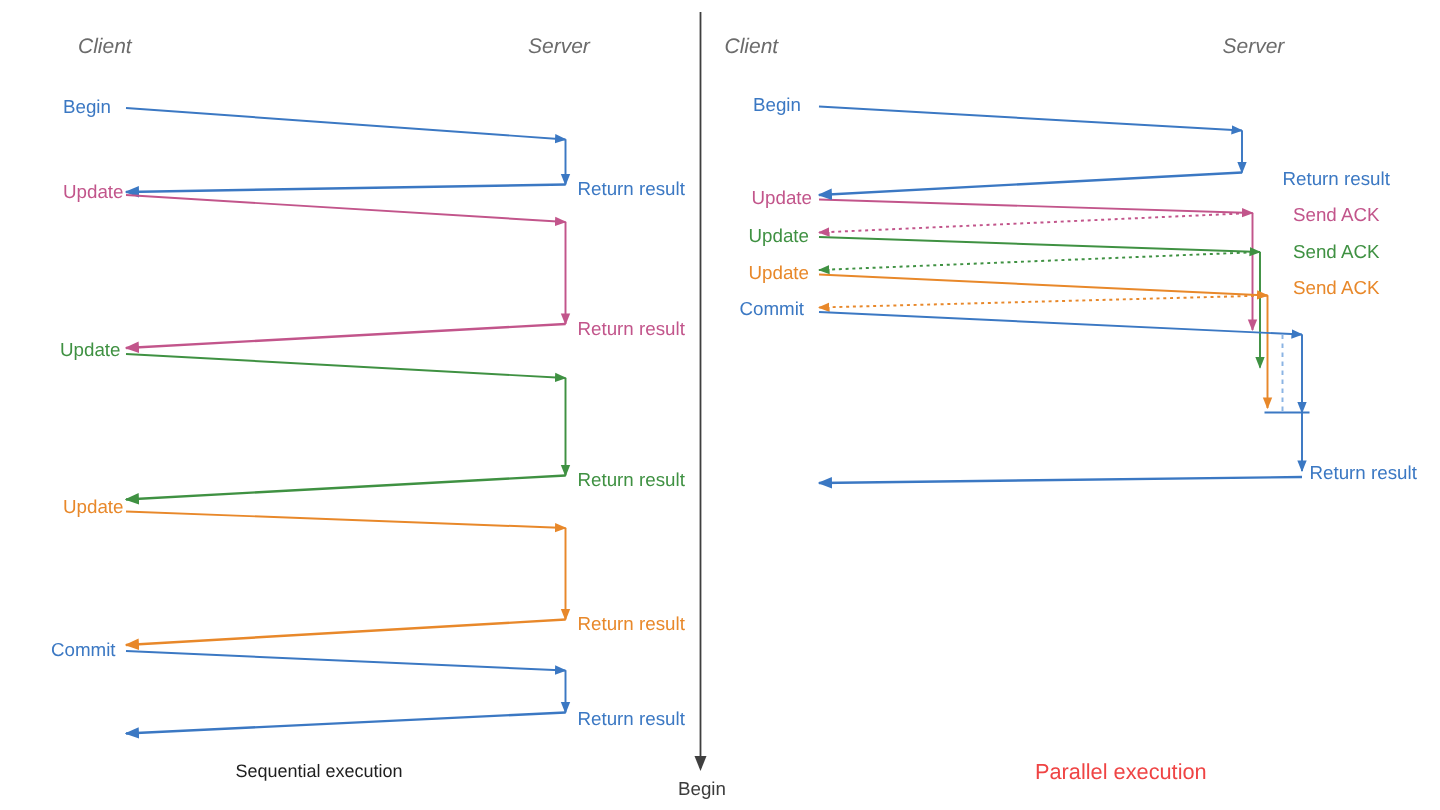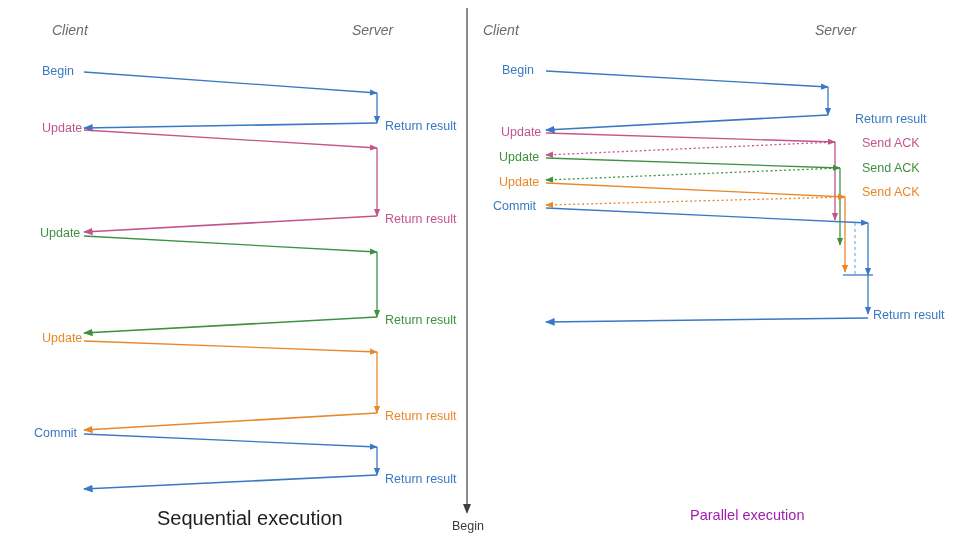--- a/index.html
+++ b/index.html
@@ -109,17 +109,17 @@
       <div style="position: absolute; white-space: nowrap; left: 498px; top: 63px; font-size: 12.5px; color: rgb(59, 120, 195);">Begin</div>
       <div style="position: absolute; white-space: nowrap; left: 497px; top: 125px; font-size: 12.5px; color: rgb(194, 85, 139);">Update</div>
       <div style="position: absolute; white-space: nowrap; left: 495px; top: 150px; font-size: 12.5px; color: rgb(63, 145, 66);">Update</div>
       <div style="position: absolute; white-space: nowrap; left: 495px; top: 175px; font-size: 12.5px; color: rgb(232, 136, 42);">Update</div>
       <div style="position: absolute; white-space: nowrap; left: 489px; top: 199px; font-size: 12.5px; color: rgb(59, 120, 195);">Commit</div>
       <div style="position: absolute; white-space: nowrap; left: 851px; top: 112px; font-size: 12.5px; color: rgb(59, 120, 195);">Return result</div>
       <div style="position: absolute; white-space: nowrap; left: 858px; top: 136px; font-size: 12.5px; color: rgb(194, 85, 139);">Send ACK</div>
       <div style="position: absolute; white-space: nowrap; left: 858px; top: 161px; font-size: 12.5px; color: rgb(63, 145, 66);">Send ACK</div>
       <div style="position: absolute; white-space: nowrap; left: 858px; top: 185px; font-size: 12.5px; color: rgb(232, 136, 42);">Send ACK</div>
       <div style="position: absolute; white-space: nowrap; left: 869px; top: 308px; font-size: 12.5px; color: rgb(59, 120, 195);">Return result</div>
-      <div style="position: absolute; white-space: nowrap; left: 153px; top: 507px; font-size: 20px; color: rgb(31, 31, 31);">Sequential execution</div>
-      <div style="position: absolute; white-space: nowrap; left: 686px; top: 507px; font-size: 14.5px; color: #a21caf;">Parallel execution</div>
+      <div style="position: absolute; white-space: nowrap; left: 153px; top: 507px; font-size: 12px; color: rgb(31, 31, 31);">Sequential execution</div>
+      <div style="position: absolute; white-space: nowrap; left: 686px; top: 507px; font-size: 14.5px; color: #ef4444;">Parallel execution</div>
       <div style="position: absolute; white-space: nowrap; left: 448px; top: 519px; font-size: 12.5px; color: rgb(60, 60, 60);">Begin</div>
     </div>
 </div>
 
 </body></html>

